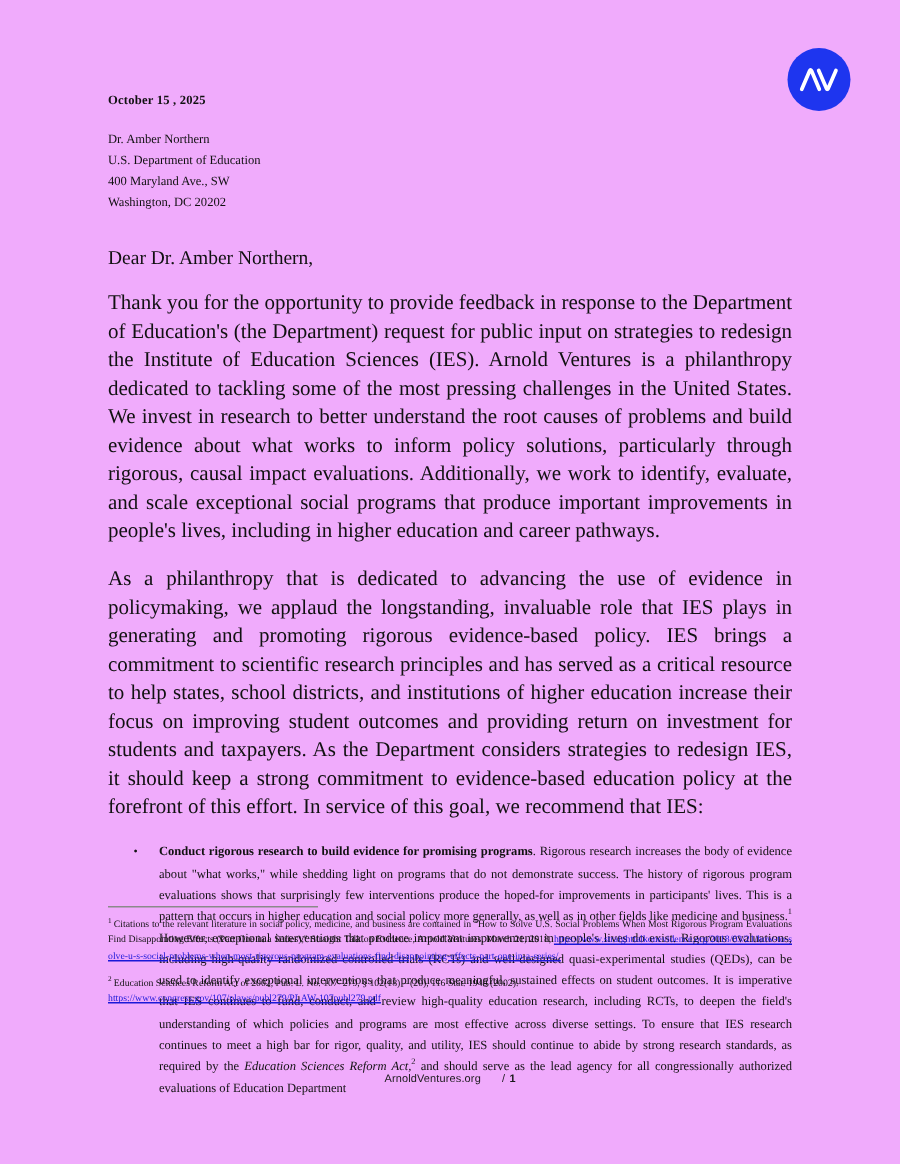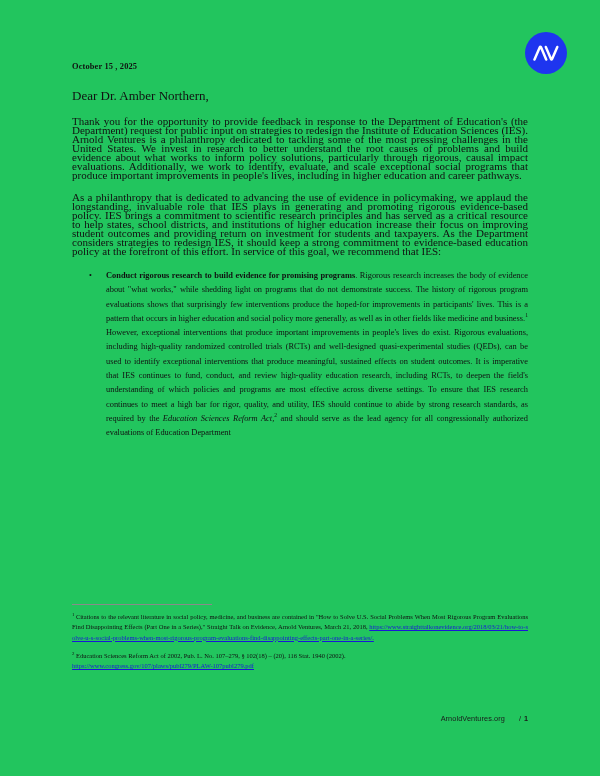--- a/index.html
+++ b/index.html
@@ -12,21 +12,21 @@
     height: 776px;
     position: relative;
     font-family: "Liberation Serif", "DejaVu Serif", serif;
     color: #111111;
     overflow: hidden;
   }
 
   .page {
     position: absolute;
     inset: 0;
-    background: #22c55e;
+    background: #f0abfc;
   }
 
   
   .logo {
     position: absolute;
     top: 32px;
     right: 33px;
     width: 42px;
     height: 42px;
     border-radius: 50%;
@@ -73,22 +73,22 @@
     color: #1a18d8;
     text-decoration: underline;
   }
 
   .salutation {
     font-size: 13px;
     margin-top: 17px;
   }
 
   p.para {
-    font-size: 11px;
-    line-height: 9px;
+    font-size: 14px;
+    line-height: 19px;
     text-align: justify;
     margin: 13px 0 0 0;
   }
 
   ul.bullets {
     margin: 13px 0 0 0;
     padding: 0 0 0 34px;
     list-style: none;
   }
   ul.bullets li {
@@ -144,21 +144,21 @@
     word-break: break-all;
   }
 
   
   .footer {
     position: absolute;
     left: 72px;
     right: 72px;
     top: 714px;
     display: flex;
-    justify-content: flex-end;
+    justify-content: center;
     align-items: baseline;
     font-family: "Liberation Sans", "DejaVu Sans", sans-serif;
     font-size: 7.3px;
     color: #1a1a1a;
   }
   .footer .site { letter-spacing: .1px; }
   .footer .pagenum {
     margin-left: 14px;
     font-weight: bold;
   }
@@ -173,20 +173,26 @@
     <svg width="26" height="16" viewBox="0 0 26 16" aria-hidden="true">
       <path d="M1.5 14.5 L6.8 2.2 Q7.3 1.1 8.0 2.2 L13.2 14.5" fill="none" stroke="#ffffff" stroke-width="2.5" stroke-linecap="round" stroke-linejoin="round"></path>
       <path d="M12.8 2.0 L18.0 14.0 Q18.5 15.1 19.1 14.0 L24.3 2.0" fill="none" stroke="#ffffff" stroke-width="2.5" stroke-linecap="round" stroke-linejoin="round"></path>
     </svg>
   </div>
 
   <div class="content">
 
     <div class="date">October 15 , 2025</div>
 
+    <div class="addr">
+      <div>Dr. Amber Northern</div>
+      <div>U.S. Department of Education</div>
+      <div>400 Maryland Ave., SW</div>
+      <div>Washington, DC 20202</div>
+    </div>
 
 
 
     <div class="salutation">Dear Dr. Amber Northern,</div>
 
     <p class="para">Thank you for the opportunity to provide feedback in response to the Department of Education's (the Department) request for public input on strategies to redesign the Institute of Education Sciences (IES). Arnold Ventures is a philanthropy dedicated to tackling some of the most pressing challenges in the United States. We invest in research to better understand the root causes of problems and build evidence about what works to inform policy solutions, particularly through rigorous, causal impact evaluations. Additionally, we work to identify, evaluate, and scale exceptional social programs that produce important improvements in people's lives, including in higher education and career pathways.</p>
     <p class="para">As a philanthropy that is dedicated to advancing the use of evidence in policymaking, we applaud the longstanding, invaluable role that IES plays in generating and promoting rigorous evidence-based policy. IES brings a commitment to scientific research principles and has served as a critical resource to help states, school districts, and institutions of higher education increase their focus on improving student outcomes and providing return on investment for students and taxpayers. As the Department considers strategies to redesign IES, it should keep a strong commitment to evidence-based education policy at the forefront of this effort. In service of this goal, we recommend that IES:</p>
 
     <ul class="bullets">
       <li><span class="lead">Conduct rigorous research to build evidence for promising programs</span><span>. Rigorous research increases the body of evidence about "what works," while shedding light on programs that do not demonstrate success. The history of rigorous program evaluations shows that surprisingly few interventions produce the hoped-for improvements in participants' lives. This is a pattern that occurs in higher education and social policy more generally, as well as in other fields like medicine and business.</span><sup class="fn">1</sup><span> However, exceptional interventions that produce important improvements in people's lives do exist. Rigorous evaluations, including high-quality randomized controlled trials (RCTs) and well-designed quasi-experimental studies (QEDs), can be used to identify exceptional interventions that produce meaningful, sustained effects on student outcomes. It is imperative that IES continues to fund, conduct, and review high-quality education research, including RCTs, to deepen the field's understanding of which policies and programs are most effective across diverse settings. To ensure that IES research continues to meet a high bar for rigor, quality, and utility, IES should continue to abide by strong research standards, as required by the </span><span class="ital">Education Sciences Reform Act,</span><sup class="fn">2</sup><span> and should serve as the lead agency for all congressionally authorized evaluations of Education Department</span></li>

